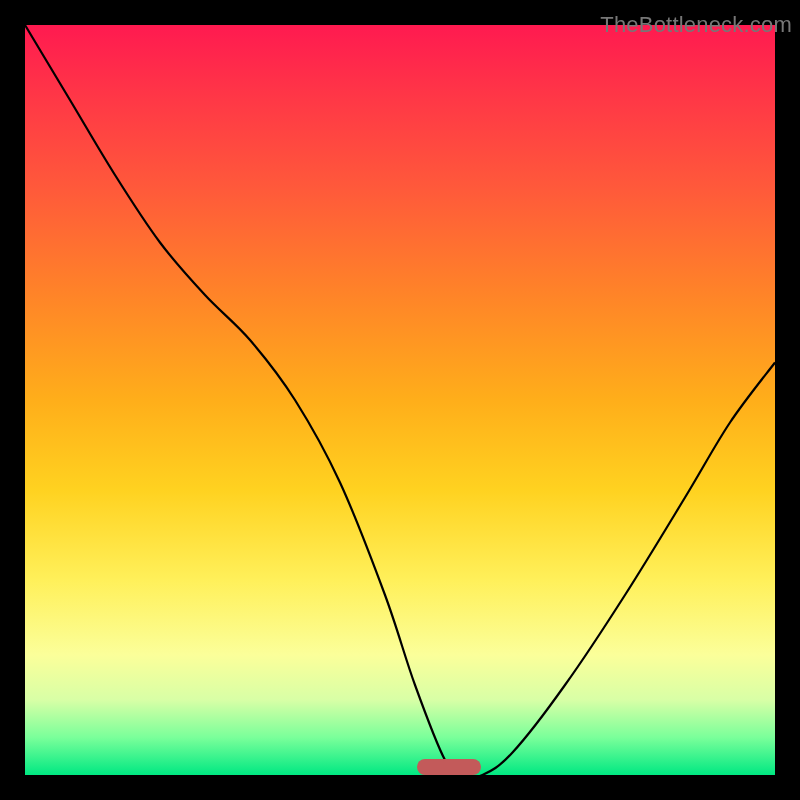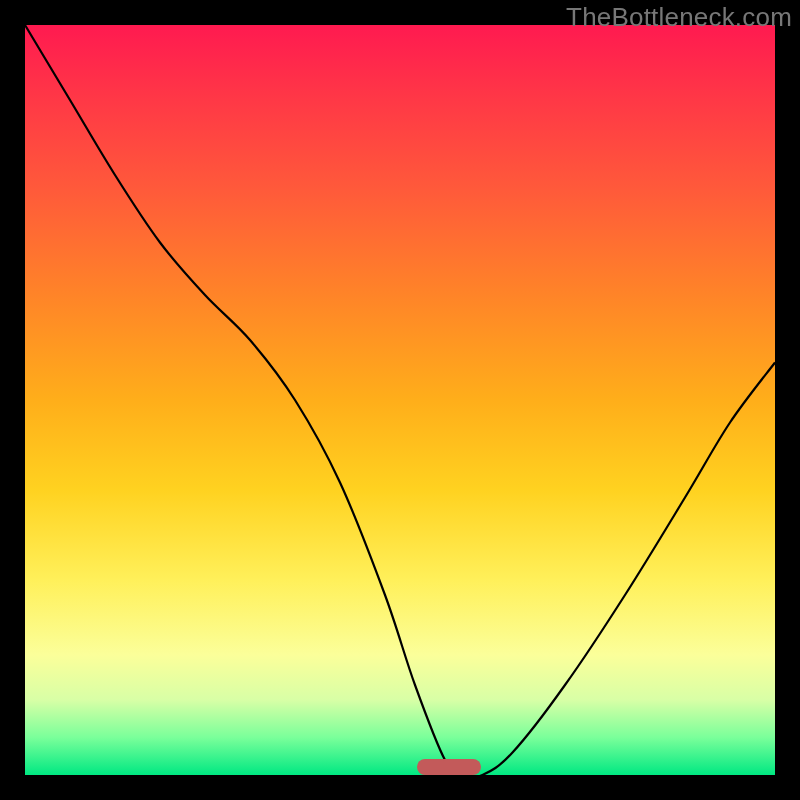--- a/index.html
+++ b/index.html
@@ -37,24 +37,24 @@
     );
   }
   .marker {
     position: absolute;
     background: #c35a5a;
     border-radius: 8px;
     height: 16px;
   }
   .watermark {
     position: absolute;
-    top: 2px;
+    top: 12px;
     right: 8px;
     font-family: Arial, Helvetica, sans-serif;
-    font-size: 26px;
+    font-size: 22px;
     color: #777777;
     letter-spacing: 0.2px;
     margin-left: 8px;
   }
   svg.curve {
     position: absolute;
     left: 0;
     top: 0;
     width: 750px;
     height: 750px;

